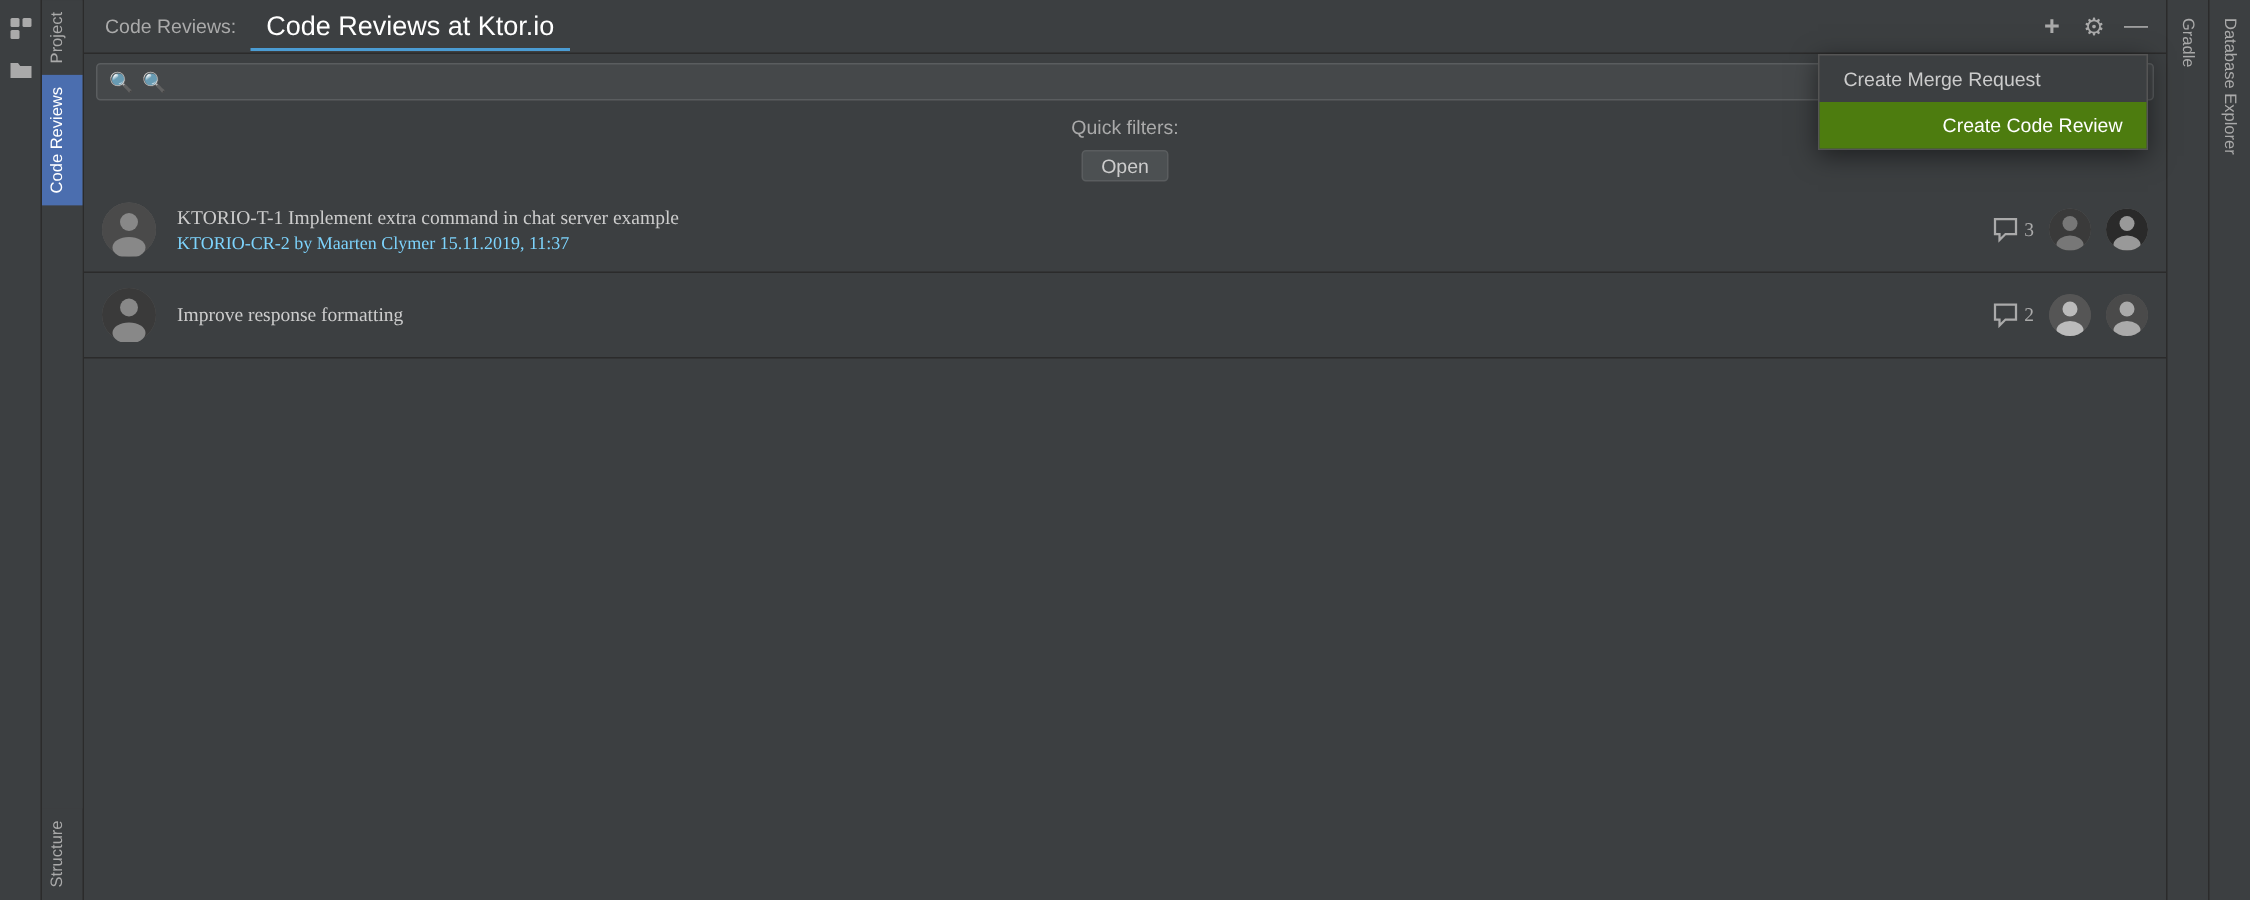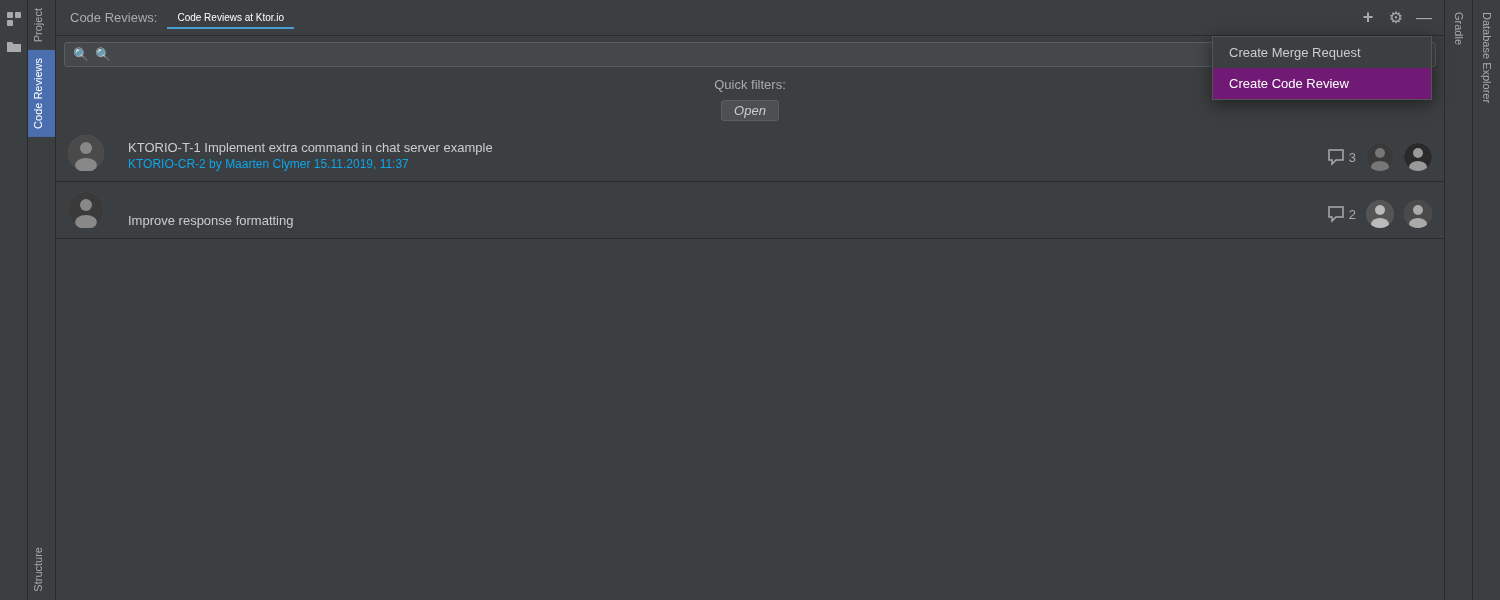--- a/index.html
+++ b/index.html
@@ -75,21 +75,21 @@
     }
 
     .tab-label-static {
       color: #aaaaaa;
       font-size: 13px;
       padding: 0 6px;
     }
 
     .tab-item {
       color: #aaaaaa;
-      font-size: 10px;
+      font-size: 18px;
       padding: 4px 10px;
       cursor: pointer;
       border-bottom: 2px solid transparent;
       margin-bottom: -1px;
       text-align: center;
     }
 
     .tab-item.active {
       color: #ffffff;
       border-bottom: 2px solid #4b9cd3;
@@ -157,50 +157,50 @@
       flex-direction: column;
     }
 
     .filter-badge {
       background: #4c5052;
       border: 1px solid #5a5d5f;
       color: #cccccc;
       padding: 2px 12px;
       border-radius: 3px;
       font-size: 13px;
-      font-style: italic;
     }
 
     
     .review-list {
       flex: 1;
       overflow-y: auto;
     }
 
     .review-item {
       display: flex;
-      align-items: flex-end;
+      align-items: center;
       padding: 10px 12px;
       border-bottom: 1px solid #2b2b2b;
       cursor: pointer;
-      gap: 24px;
+      gap: 14px;
+      font-family: Liberation Serif, serif;
     }
 
     .review-info {
       flex: 1;
     }
 
     .review-title {
       color: #cccccc;
       font-size: 13px;
       font-weight: 500;
     }
 
     .review-meta {
-      color: #0ea5e9;
+      color: #7dd3fc;
       font-size: 12px;
       margin-top: 2px;
     }
 
     .review-actions {
       display: flex;
       align-items: center;
       gap: 10px;
     }
 
@@ -239,22 +239,23 @@
 
     .dropdown-item {
       padding: 8px 16px;
       color: #cccccc;
       font-size: 13px;
       cursor: pointer;
       display: block;
     }
 
     .dropdown-item.highlighted {
-      background: #701a75;
+      background: #4d7c0f;
       color: #ffffff;
+      text-align: right;
     }
 
     
     .right-sidebar {
       width: 28px;
       background: #3c3f41;
       display: flex;
       flex-direction: column;
       align-items: center;
       border-left: 1px solid #2b2b2b;

